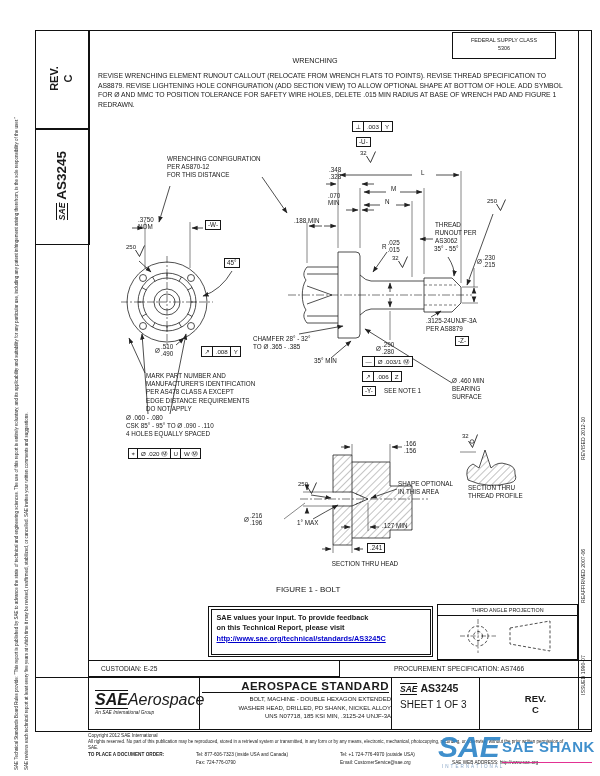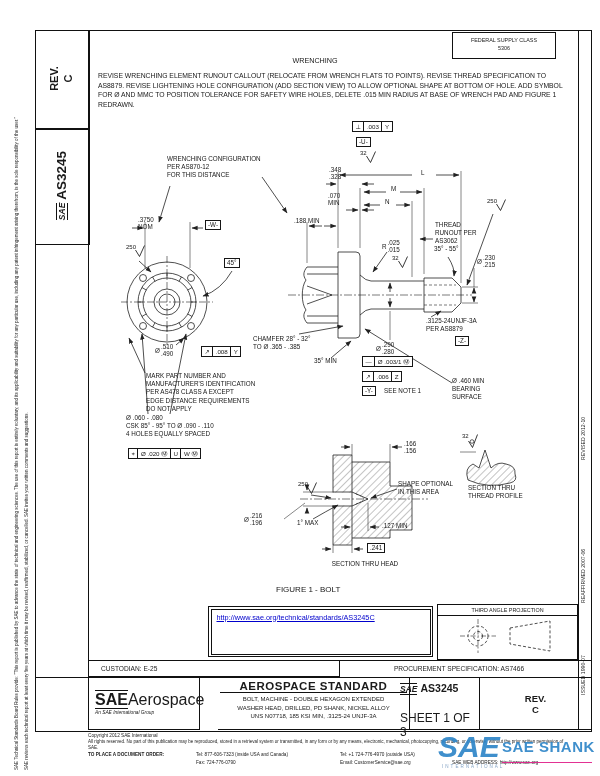--- a/index.html
+++ b/index.html
@@ -359,21 +359,23 @@
   </div>
 <div class="lbl" style="left:468px;top:484px">
   <div>SECTION THRU</div>
   <div>THREAD PROFILE</div>
 </div>
 
 <div class="lbl" style="left:276px;top:585px;font-size:8px">FIGURE 1 - BOLT</div>
 
 <div class="abs" style="left:208px;top:606px;width:220px;height:46px;border:1.5px solid #111;padding:1.5px">
   <div style="border:1px solid #111;height:100%;box-sizing:border-box;padding:3px 5px;font-size:7.3px;font-weight:bold;line-height:1.45">
-    <a href="#" style="font-weight:normal">http://www.sae.org/technical/standards/AS3245C</a>
+    <div>SAE values your input. To provide feedback</div>
+    <div>on this Technical Report, please visit</div>
+    <a href="#" style="font-weight:bold">http://www.sae.org/technical/standards/AS3245C</a>
   </div>
 </div>
 
 <div class="abs" style="left:437px;top:604px;width:141px;height:56px;border:1px solid #111;box-sizing:border-box">
   <div class="c" style="font-size:5.4px;border-bottom:1px solid #111;padding:2px 0">THIRD ANGLE PROJECTION</div>
   <svg width="139" height="40" viewBox="0 0 139 40">
     <g stroke="#222" stroke-width="0.8" fill="none">
       <path d="M40,3 V37" stroke-dasharray="5 2 1.5 2" stroke-width="0.6"></path>
       <path d="M22,20 H58" stroke-dasharray="5 2 1.5 2" stroke-width="0.6"></path>
       <circle cx="40" cy="20" r="10" stroke-dasharray="3 2"></circle>
@@ -386,38 +388,38 @@
 <div class="hline" style="left:88px;top:660px;width:504px"></div>
 <div class="abs" style="left:88px;top:660px;width:252px;height:17px;border:1px solid #111;box-sizing:border-box;display:flex;align-items:center;padding-left:12px;font-size:6.6px">
     <span>CUSTODIAN: E-25</span>
   </div>
 <div class="abs c" style="left:340px;top:660px;width:238px;height:17px;display:flex;align-items:center;justify-content:center;font-size:6.6px">
     <span>PROCUREMENT SPECIFICATION: AS7466</span>
   </div>
 
 <div class="abs" style="left:35px;top:677px;width:557px;height:53px;border-top:1.5px solid #111;box-sizing:border-box"></div>
 <div class="abs" style="left:88px;top:677px;width:112px;height:53px;border:1.5px solid #111;box-sizing:border-box;display:flex;flex-direction:column;justify-content:center;padding-left:6px">
-  <div style="font-size:16px;line-height:1">
+  <div style="font-size:16px;font-style:italic;line-height:1">
     <span style="font-weight:900;border-top:1.5px solid #111;border-bottom:1.5px solid #111">SAE</span><span style="font-weight:300">Aerospace</span>
   </div>
   <div style="font-size:4.8px;font-style:italic;margin-top:2px">An SAE International Group</div>
 </div>
-<div class="abs" style="left:218px;top:677px;width:192px;height:53px;border:1.5px solid #111;border-left:none;box-sizing:border-box;text-align:center">
+<div class="abs" style="left:200px;top:677px;width:192px;height:53px;border:1.5px solid #111;border-left:none;box-sizing:border-box;text-align:right">
   <div style="font-size:11.5px;font-weight:bold;letter-spacing:0.5px;padding-top:2px;border-bottom:1px solid #111;margin:0 2px">AEROSPACE STANDARD</div>
   <div style="font-size:6px;line-height:1.45;padding-top:2px">
     <div>BOLT, MACHINE - DOUBLE HEXAGON EXTENDED</div>
     <div>WASHER HEAD, DRILLED, PD SHANK, NICKEL ALLOY</div>
     <div>UNS N07718, 185 KSI MIN, .3125-24 UNJF-3A</div>
   </div>
 </div>
 <div class="abs" style="left:392px;top:677px;width:88px;height:53px;border:1.5px solid #111;border-left:none;box-sizing:border-box;padding:5px 0 0 8px">
   <div style="font-size:10.5px;line-height:1.1">
     <span style="font-weight:900;font-style:italic;font-size:8.5px;border-top:1px solid #111;border-bottom:1px solid #111;margin-right:3px">SAE</span><span style="font-weight:bold">AS3245</span>
   </div>
-  <div style="font-size:12px;margin-top:16px">SHEET 1 OF 3</div>
+  <div style="font-size:10px;margin-top:4px">SHEET 1 OF 3</div>
 </div>
 <div class="abs c" style="left:480px;top:677px;width:112px;height:53px;border:1.5px solid #111;border-left:none;box-sizing:border-box;display:flex;flex-direction:column;align-items:center;justify-content:center;font-weight:bold">
   <div style="font-size:9.5px">REV.</div>
   <div style="font-size:9.5px">C</div>
 </div>
 
 <div class="smalltxt" style="left:88px;top:733px;width:480px">Copyright 2012 SAE International</div>
 <div class="smalltxt" style="left:88px;top:739px;width:478px;white-space:normal;font-size:4.5px">All rights reserved. No part of this publication may be reproduced, stored in a retrieval system or transmitted, in any form or by any means, electronic, mechanical, photocopying, recording, or otherwise, without the prior written permission of SAE.</div>
 <div class="smalltxt" style="left:88px;top:752px;font-weight:bold">TO PLACE A DOCUMENT ORDER:</div>
 <div class="smalltxt" style="left:196px;top:752px">Tel: 877-606-7323 (inside USA and Canada)</div>

